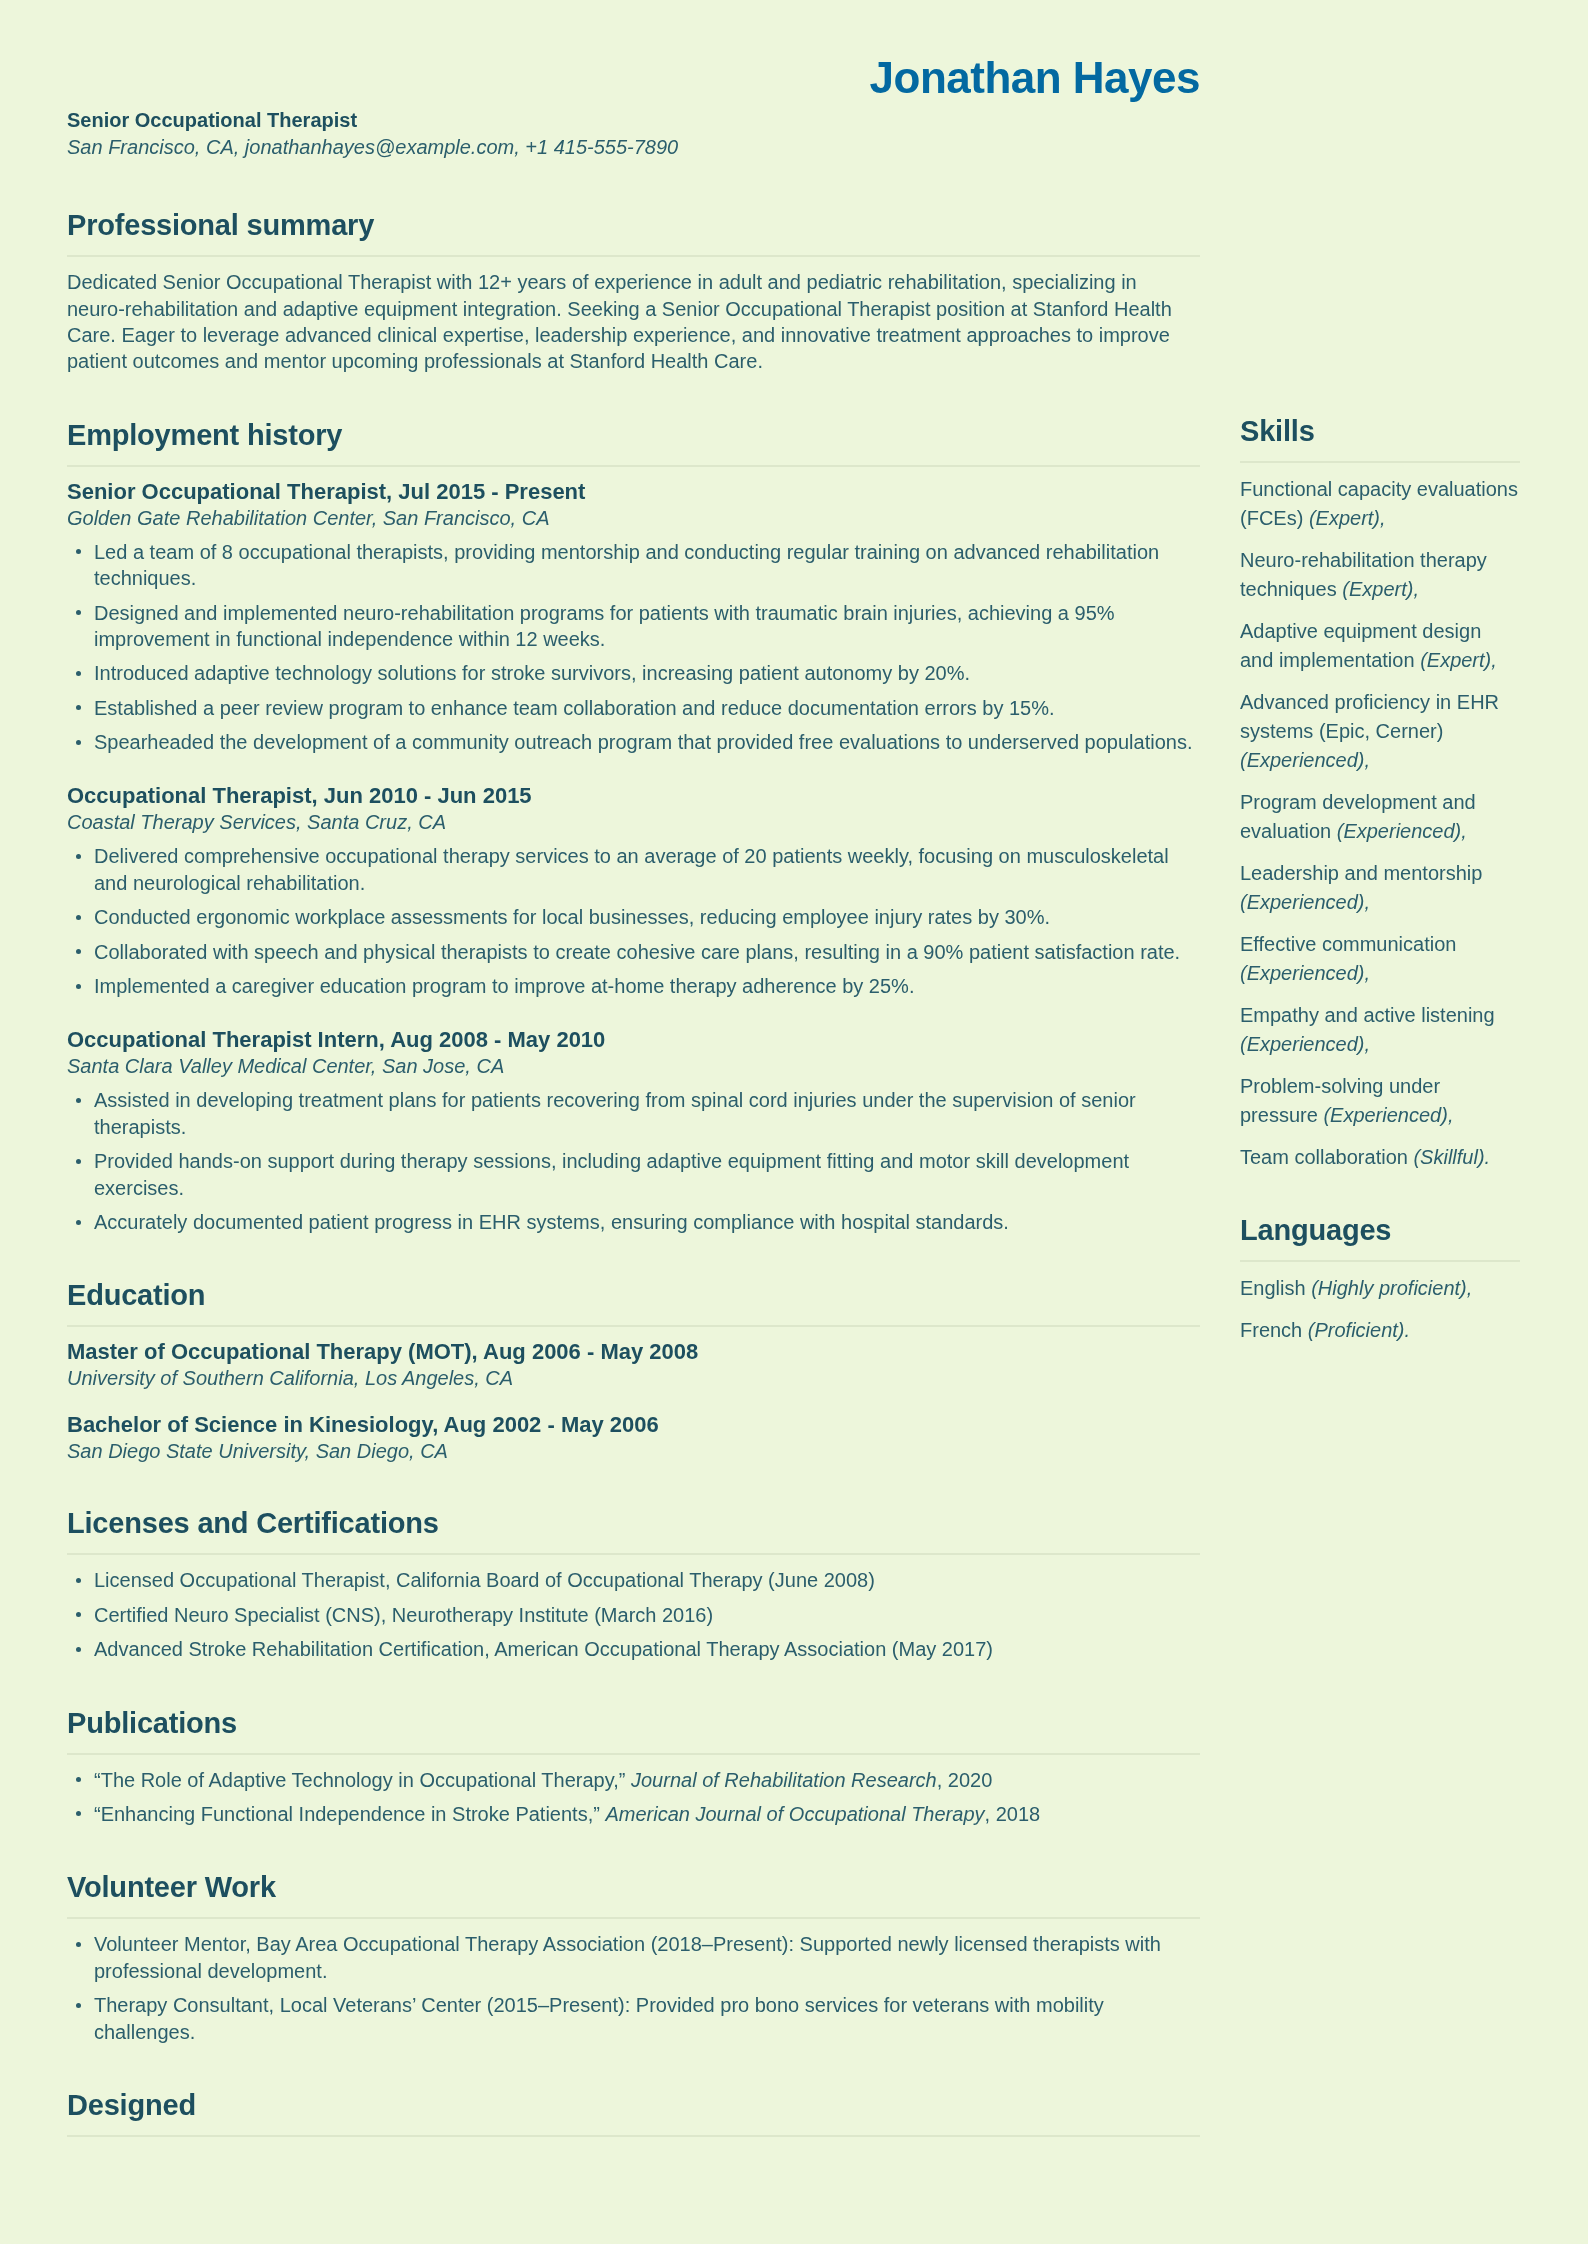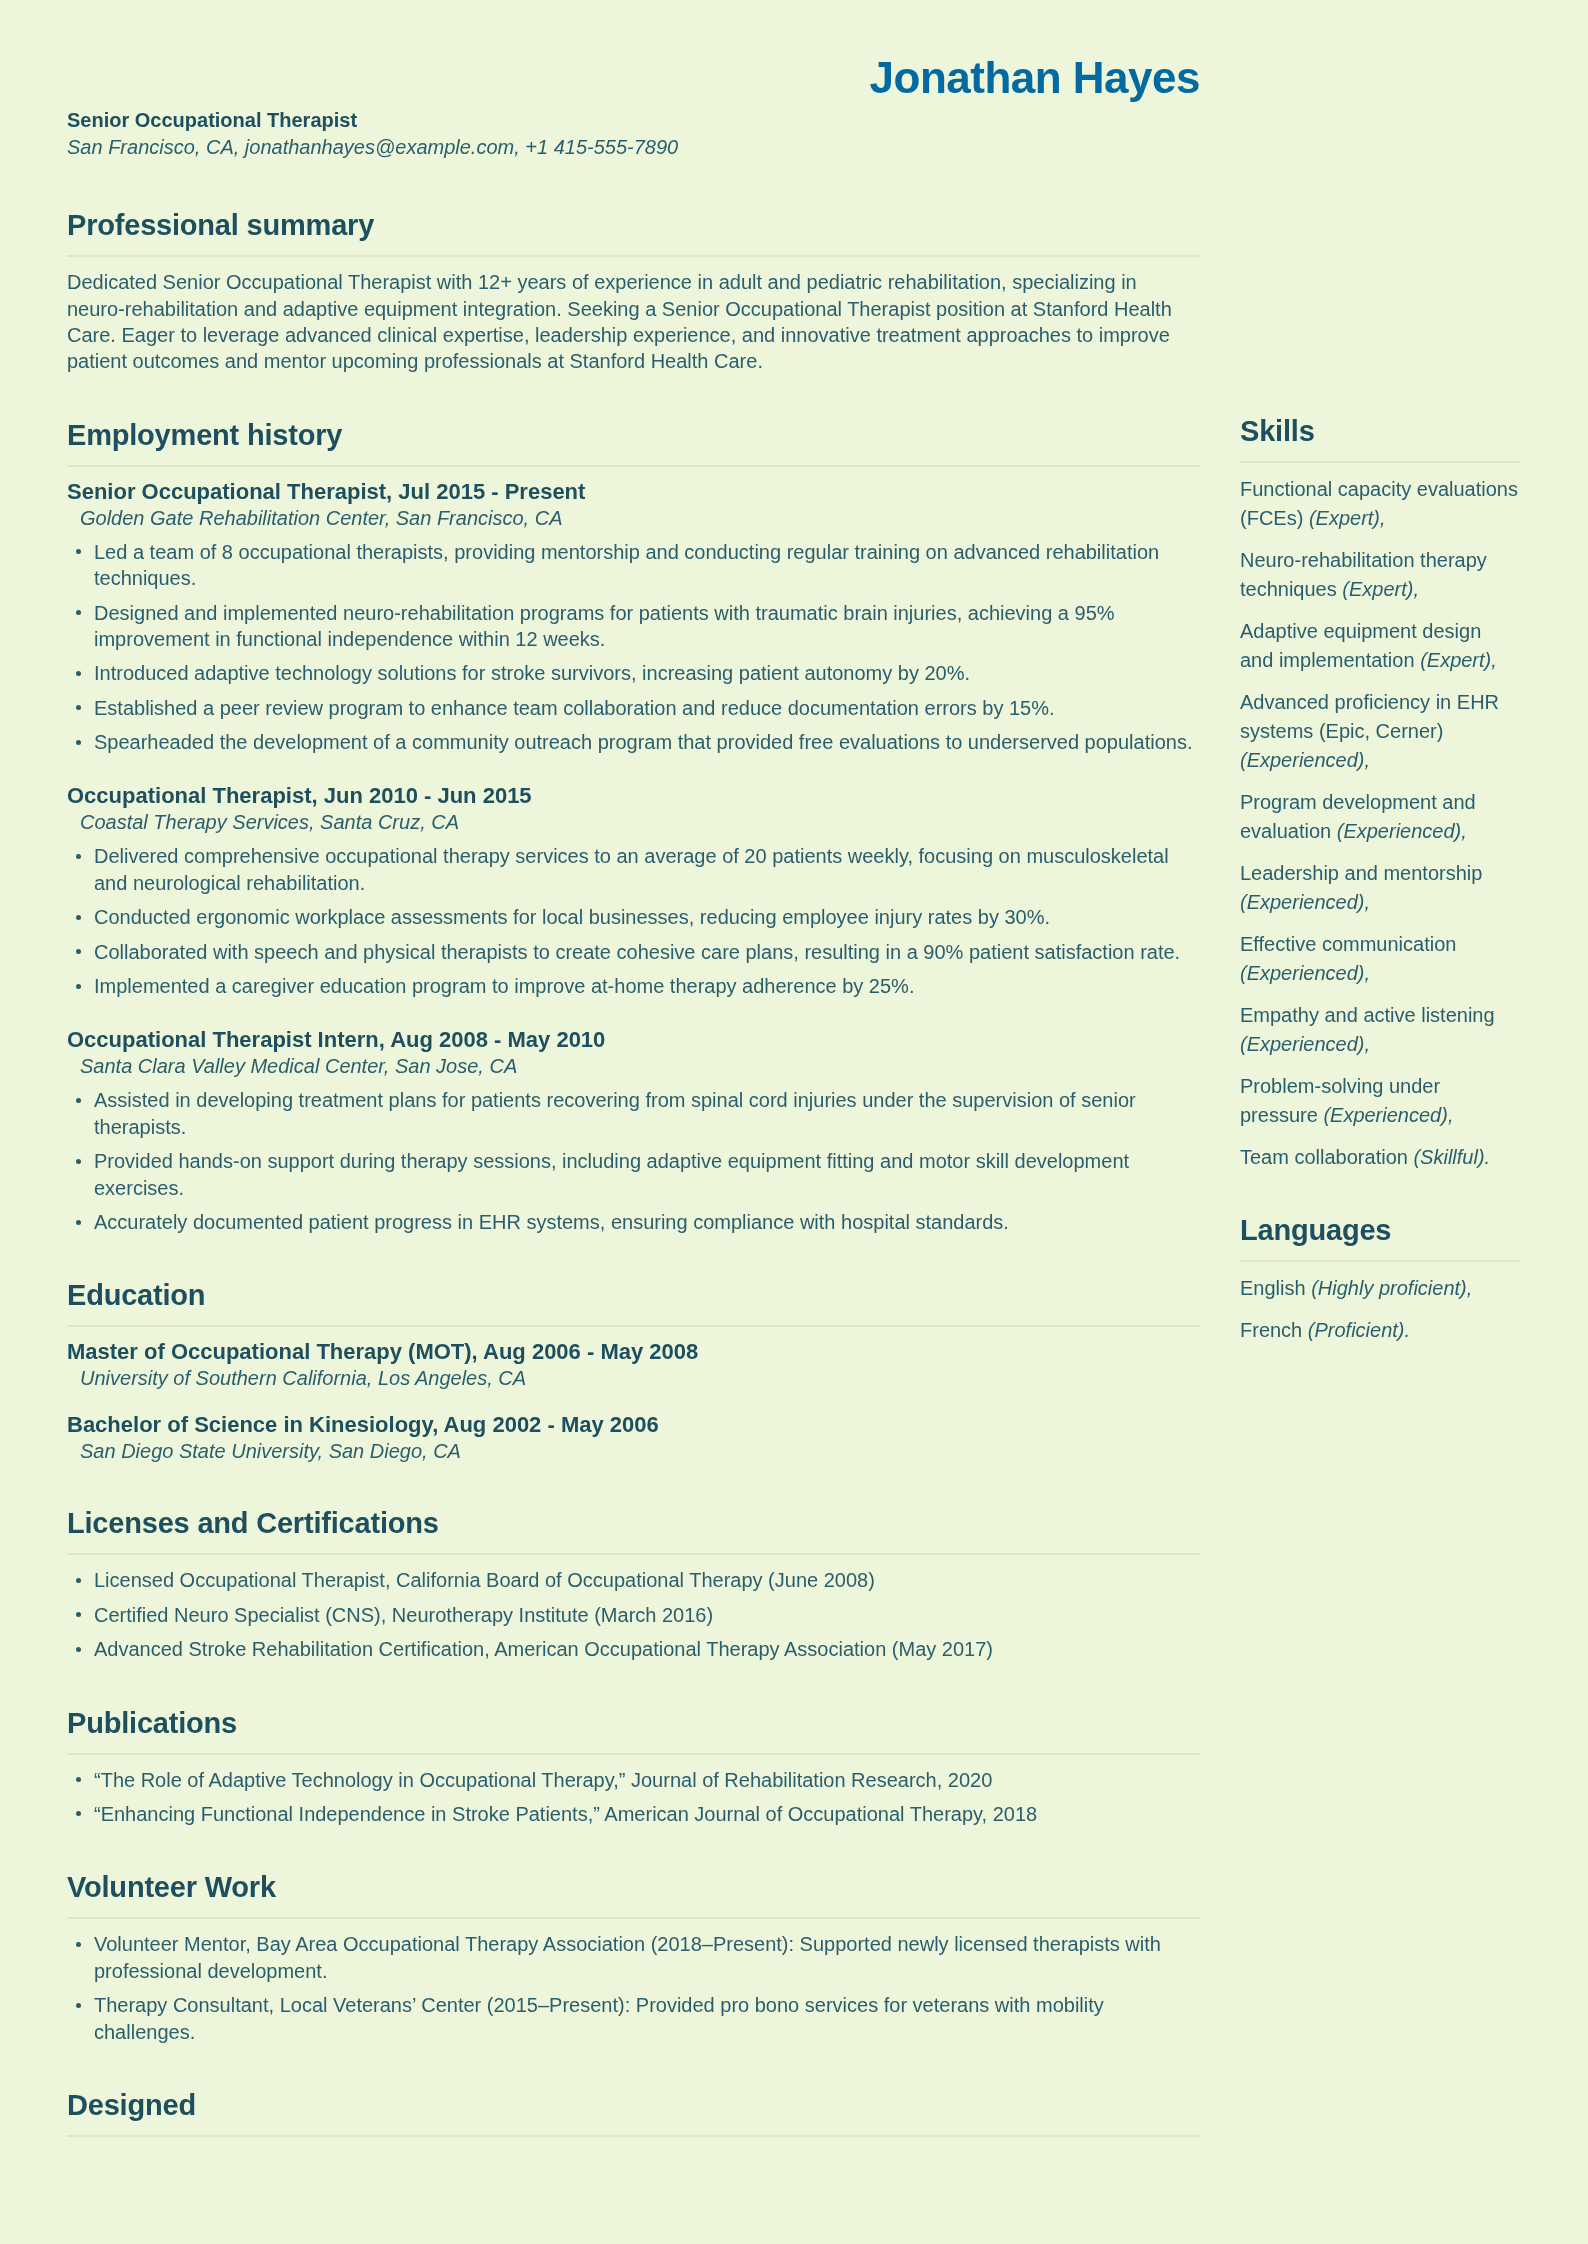--- a/index.html
+++ b/index.html
@@ -57,21 +57,21 @@
     font-size: 20px;
     line-height: 1.32;
   }
   .job { margin-bottom: 28px; }
   h3 {
     font-size: 22px;
     color: #1d4f5f;
     margin: 0 0 2px 0;
   }
   .org-line {
-    margin: 0 0 9px 13px;
+    margin: 0 0 9px 0;
     font-size: 20px;
     font-style: italic;
   }
   ul {
     list-style: none;
     margin: 0;
     padding: 0;
     font-size: 20px;
     line-height: 1.32;
   }
@@ -85,21 +85,21 @@
     position: absolute;
     left: 9px;
     top: 10.5px;
     width: 5px;
     height: 5px;
     border-radius: 50%;
     background: #2b5e6c;
   }
   .degree { margin-bottom: 22px; }
   .degree .org-line { margin-bottom: 0; }
-  .pub-journal { }
+  .pub-journal { font-style: italic; }
 
   .skill-item, .language-item {
     font-size: 20px;
     line-height: 1.45;
     margin-bottom: 13px;
   }
   .skill-level, .language-level { font-style: italic; }
 </style>
 </head>
 <body>

